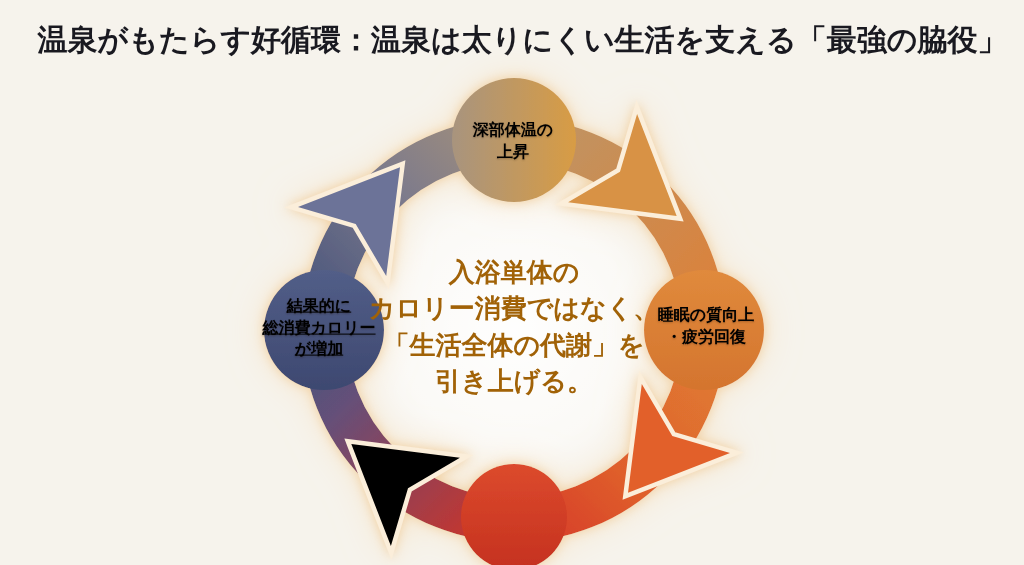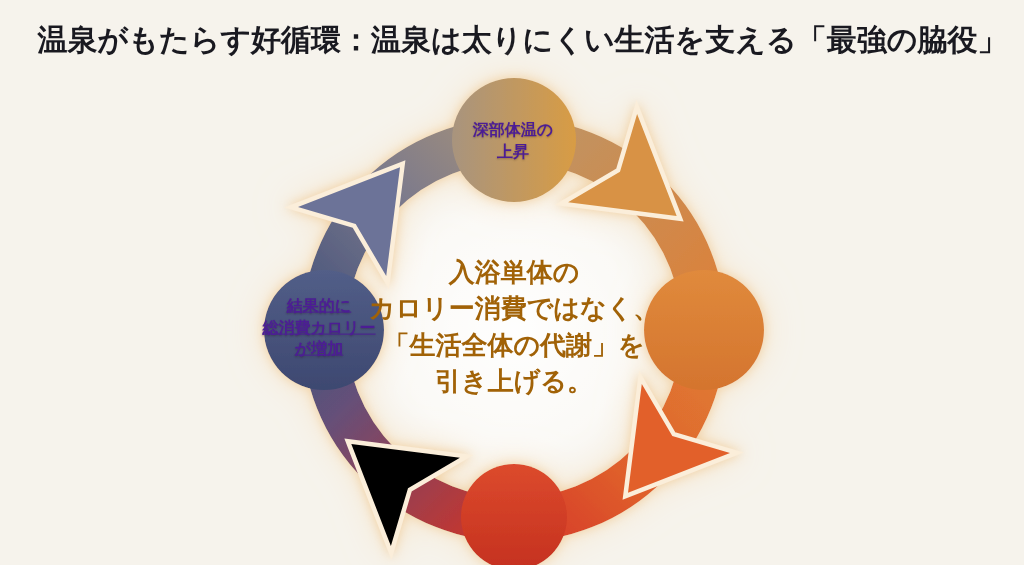--- a/index.html
+++ b/index.html
@@ -4,21 +4,21 @@
 <style>
   html,body{margin:0;padding:0;}
   body{font-family:"DejaVu Sans","Liberation Sans",sans-serif;}
   .stage{position:relative;width:1024px;height:565px;background:#F6F3EC;overflow:hidden;}
   .title{position:absolute;top:20px;left:0;right:0;text-align:center;
          font-size:30px;font-weight:800;color:#191920;letter-spacing:0;padding-left:21px;}
   .diagram-svg{position:absolute;left:0;top:0;}
   .arc{fill:none;stroke-width:44;stroke-linecap:butt;}
   .arrowhead{stroke:#FBEEDA;stroke-width:9;paint-order:stroke;stroke-linejoin:miter;}
   .node-label{position:absolute;transform:translate(-50%,-50%);
-              color:#4c1d95;font-weight:700;font-size:16px;line-height:1.35;
+              color:#000000;font-weight:700;font-size:16px;line-height:1.35;
               text-align:center;white-space:pre-line;
               text-shadow:0 1px 2px rgba(40,20,10,.28);}
   .center-message{position:absolute;left:514px;top:327px;transform:translate(-50%,-50%);
                   width:380px;text-align:center;font-size:26px;font-weight:800;
                   line-height:1.4;color:#a16207;white-space:pre-line;}
 </style>
 </head>
 <body>
 
 <div class="stage">
@@ -93,20 +93,22 @@
 
       <circle cx="514" cy="140" r="62" fill="url(#gradTop)"></circle>
       <circle cx="704" cy="330" r="60" fill="url(#gradRight)"></circle>
       <circle cx="514" cy="517" r="53" fill="url(#gradBottom)"></circle>
       <circle cx="324" cy="330" r="60" fill="url(#gradLeft)"></circle>
     </g>
   </svg>
 
   <div class="node-label" style="left:513px;top:141px;">深部体温の
 上昇</div>
+  <div class="node-label" style="left:706px;top:326px;">睡眠の質向上
+・疲労回復</div>
   <div class="node-label" style="left:319px;top:327px;text-decoration:underline;">結果的に
 総消費カロリー
 が増加</div>
 
   <div class="center-message">入浴単体の
 カロリー消費ではなく、
 「生活全体の代謝」を
 引き上げる。</div>
 
 </div>

